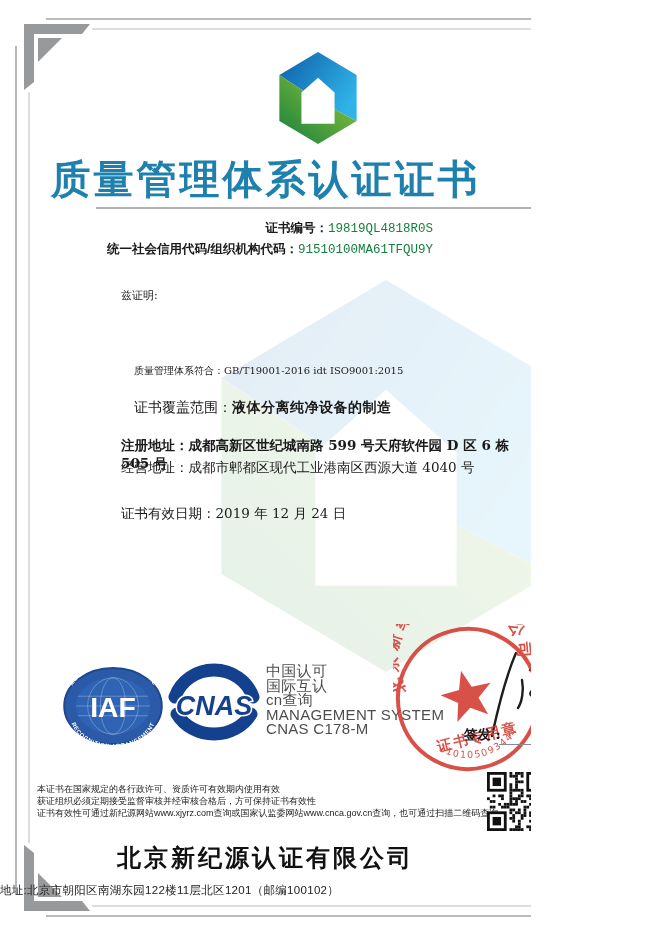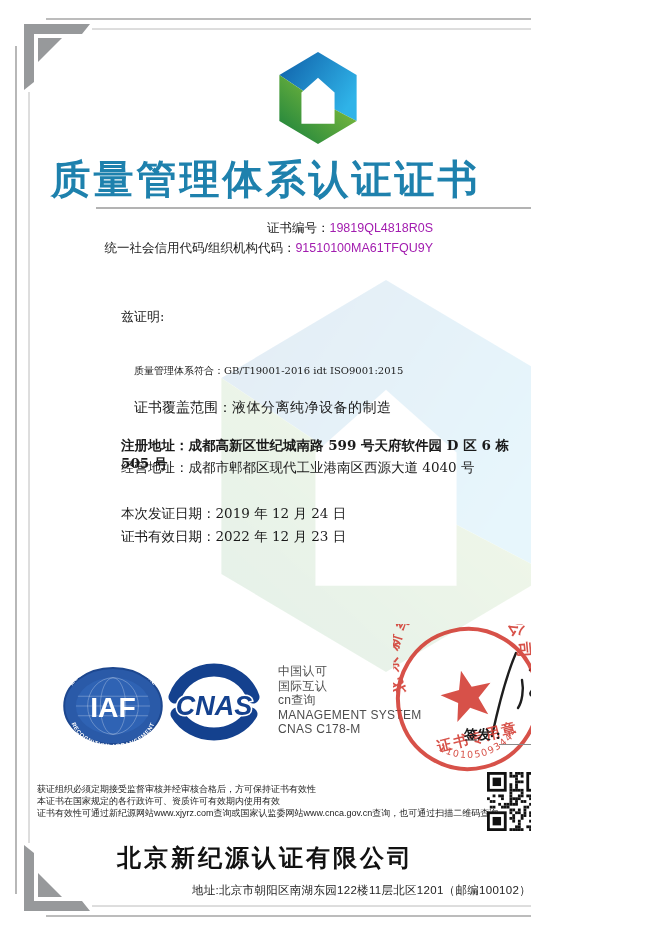--- a/index.html
+++ b/index.html
@@ -5,50 +5,50 @@
   html,body{margin:0;padding:0;background:#fff;}
   .page{position:relative;width:531px;height:948px;background:#fff;overflow:hidden;
         font-family:"DejaVu Serif", serif;color:#1a1a1a;}
   .abs{position:absolute;}
   
   .logo{left:272px;top:50px;width:92px;height:96px;}
   .title{left:0;right:0;top:152px;text-align:center;font-family:"Liberation Sans",sans-serif;
          font-weight:bold;font-size:40px;letter-spacing:3px;color:#1e81ad;}
   .title-rule{left:96px;top:207px;width:476px;height:2px;background:#b3b3b3;}
   .cert-meta{right:98px;top:218px;text-align:right;font-size:12.5px;line-height:20px;}
-  .cert-meta .lbl{font-family:"Liberation Sans",sans-serif;font-weight:normal;}
-  .cert-meta .val{font-family:Liberation Sans, sans-serif;color:#a21caf;}
+  .cert-meta .lbl{font-family:"Liberation Sans",sans-serif;font-weight:bold;}
+  .cert-meta .val{font-family:Liberation Mono, monospace;color:#15803d;}
   
   .watermark{left:190px;top:272px;width:392px;height:408px;opacity:.11;}
   
-  .intro{left:121px;top:308px;font-size:13px;}
+  .intro{left:121px;top:288px;font-size:11px;}
   .company{left:134px;top:322px;font-size:24px;font-weight:bold;letter-spacing:1.5px;}
   .line-standard{left:134px;top:364px;font-size:10px;}
   .line-scope{left:134px;top:399px;font-size:14px;}
-  .line-scope .bold-val{font-family:"Liberation Sans",sans-serif;font-weight:normal;letter-spacing:.5px;}
+  .line-scope .bold-val{font-family:"Liberation Sans",sans-serif;font-weight:bold;letter-spacing:.5px;}
   .line-reg{left:121px;top:437px;font-size:13.5px;font-weight:bold;}
   .line-biz{left:121px;top:459px;font-size:13.5px;text-align:right;}
   .dates{left:121px;top:502px;font-size:13.5px;line-height:23px;}
   
   .iaf{left:62px;top:666px;width:102px;height:80px;}
   .cnas{left:168px;top:662px;width:92px;height:86px;}
   .accr-text{left:266px;top:664px;font-family:"Liberation Sans",sans-serif;
-             font-size:12px;line-height:14.6px;color:#4d4d4d;letter-spacing:.3px;margin-left:12px;}
+             font-size:15px;line-height:14.6px;color:#4d4d4d;letter-spacing:.3px;}
   
   .seal{left:393px;top:624px;width:150px;height:150px;opacity:.88;}
   .signature{left:482px;top:648px;width:125px;height:92px;}
   .issue-label{left:464px;top:726px;font-size:13.5px;font-weight:bold;}
   .sig-line{left:499px;top:744px;width:112px;border-top:1px solid #8a8a8a;height:0;}
   
   .footnotes{left:37px;top:783px;font-family:"Liberation Sans",sans-serif;
              font-size:9px;line-height:12px;color:#1c1c1c;}
   .qr{left:487px;top:772px;width:59px;height:59px;}
   .issuer-name{left:0;right:0;top:842px;text-align:center;font-family:"Liberation Sans",sans-serif;
                font-weight:bold;font-size:24px;letter-spacing:3px;color:#111;}
-  .issuer-addr{left:0;right:0;top:883px;text-align:right;font-family:"Liberation Sans",sans-serif;
+  .issuer-addr{left:0;right:15px;top:883px;text-align:left;font-family:"Liberation Sans",sans-serif;
                font-size:11.5px;color:#222;letter-spacing:.3px;}
   .border-svg{left:0;top:0;width:668px;height:948px;pointer-events:none;}
 </style>
 </head>
 <body>
 
 <div class="page">
 
   <svg class="abs border-svg" viewBox="0 0 668 948">
     <g stroke="#a6a6a6" stroke-width="1.6">
@@ -121,24 +121,21 @@
 
   <div class="abs line-reg">
     <span>注册地址：</span><span>成都高新区世纪城南路 599 号天府软件园 D 区 6 栋 505 号</span>
   </div>
   <div class="abs line-biz">
     <span>经营地址：</span><span>成都市郫都区现代工业港南区西源大道 4040 号</span>
   </div>
 
   <div class="abs dates">
     <div>
-      <span>本次发证日期：</span><span>2019 年 12 月 24 日</span>
-    </div>
-    <div>
-      <span>证书有效日期：</span><span>2022 年 12 月 23 日</span>
+      <span>证书有效日期：</span><span>2019 年 12 月 24 日</span>
     </div>
   </div>
 
   <svg class="abs iaf" viewBox="0 0 104 82">
     <defs>
       <path id="iafTop" d="M8,46 A46,36 0 1 1 96,46"></path>
       <path id="iafBot" d="M12,36 A44,34 0 1 0 92,36"></path>
     </defs>
     <ellipse cx="52" cy="41" rx="50" ry="39" fill="#2a5aa8" stroke="#1d478f" stroke-width="2"></ellipse>
     <ellipse cx="52" cy="41" rx="38" ry="29" fill="#2f63b4"></ellipse>
@@ -197,22 +194,22 @@
       <text font-size="9.5" fill="#d23a30" letter-spacing="1.5" font-family="DejaVu Sans, sans-serif">
         <textPath href="#sealBotArc" startOffset="50%" text-anchor="middle">110105093444</textPath>
       </text>
     </g>
   </svg>
 
   <div class="abs issue-label">签发 :</div>
   <div class="abs sig-line"></div>
 
   <div class="abs footnotes">
+    <div>本证书在国家规定的各行政许可、资质许可有效期内使用有效</div>
     <div>获证组织必须定期接受监督审核并经审核合格后，方可保持证书有效性</div>
-    <div>本证书在国家规定的各行政许可、资质许可有效期内使用有效</div>
     <div>证书有效性可通过新纪源网站www.xjyrz.com查询或国家认监委网站www.cnca.gov.cn查询，也可通过扫描二维码查询</div>
   </div>
 
   <div class="abs qr"><svg width="59" height="59">
         <rect x="22.476190476190474" y="0" width="2.8095238095238093" height="2.8095238095238093" fill="#111"></rect>
         <rect x="28.095238095238095" y="0" width="2.8095238095238093" height="2.8095238095238093" fill="#111"></rect>
         <rect x="30.9047619047619" y="0" width="2.8095238095238093" height="2.8095238095238093" fill="#111"></rect>
         <rect x="33.71428571428571" y="0" width="2.8095238095238093" height="2.8095238095238093" fill="#111"></rect>
         <rect x="22.476190476190474" y="2.8095238095238093" width="2.8095238095238093" height="2.8095238095238093" fill="#111"></rect>
         <rect x="25.285714285714285" y="2.8095238095238093" width="2.8095238095238093" height="2.8095238095238093" fill="#111"></rect>

